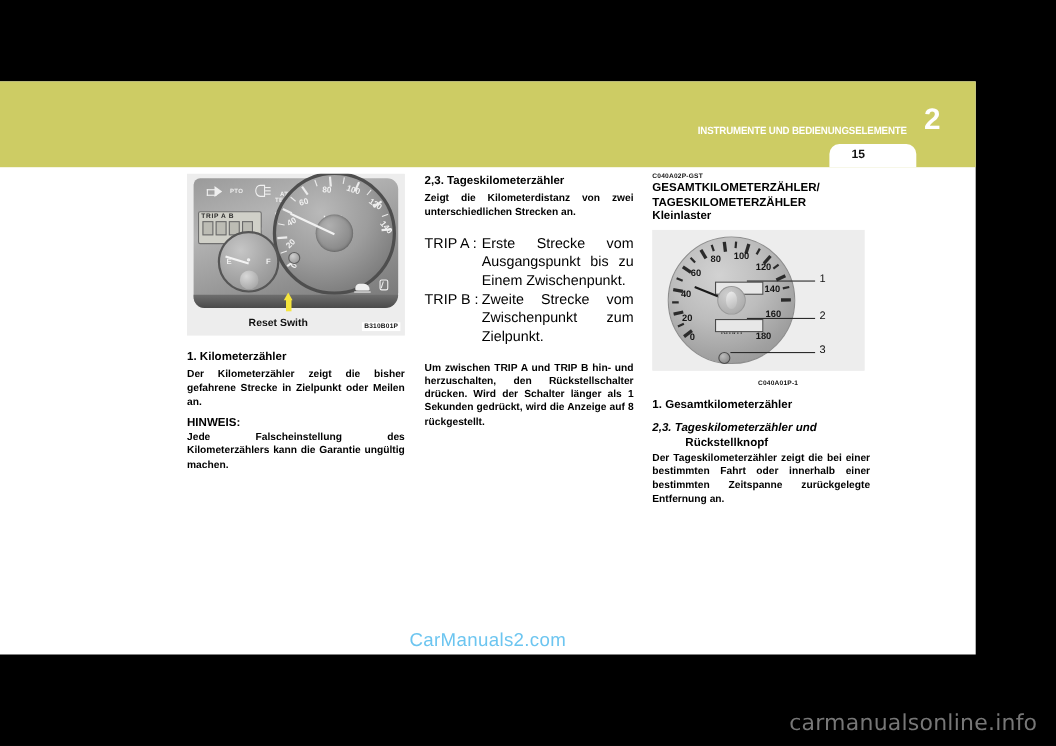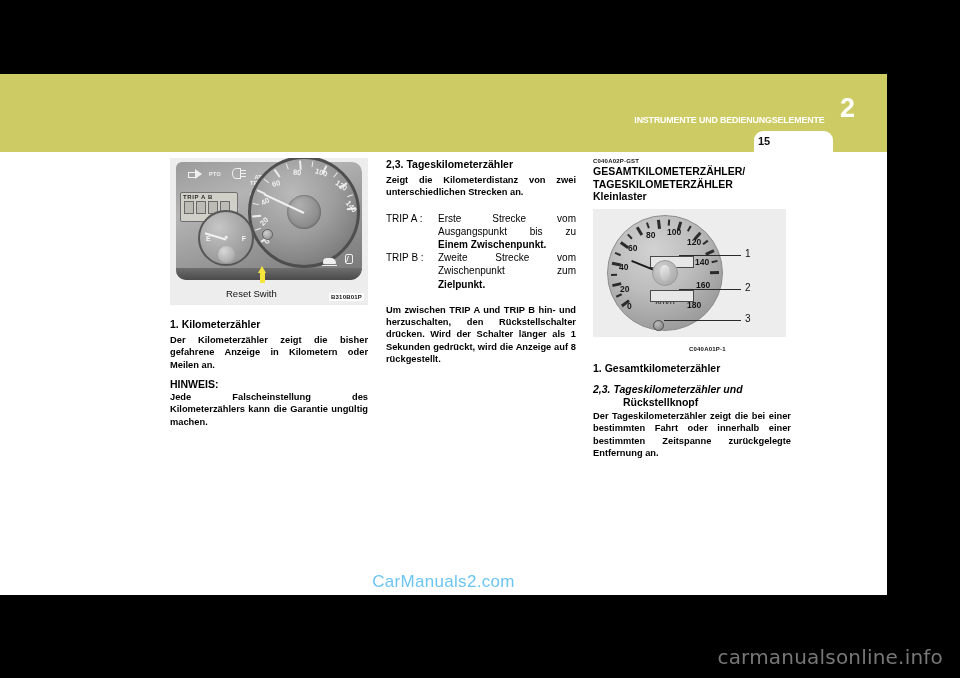--- a/index.html
+++ b/index.html
@@ -39,21 +39,21 @@
     line-height: 1;
   }
   .page-tab {
     position: absolute; right: 54px; top: 57px;
     width: 79px; height: 21px;
     background: #ffffff;
     border-top-left-radius: 9px;
     border-top-right-radius: 9px;
   }
   .page-num {
-    position: absolute; left: 4px; top: 4px;
+    position: absolute; left: 20px; top: 4px;
     font-size: 11px; font-weight: bold; color: #111111;
   }
 
   
   .col { position: absolute; top: 84px; }
   .col-1 { left: 170px; width: 198px; }
   .col-2 { left: 386px; width: 190px; }
   .col-3 { left: 593px; width: 198px; }
 
   .fig {
@@ -87,25 +87,25 @@
   .caption-code {
     font-size: 6px; font-weight: bold; color: #111;
     letter-spacing: 0.2px; margin: 0 0 1px 0;
   }
   .h-caps {
     font-size: 10.5px; font-weight: bold; color: #000;
     line-height: 1.2; margin: 0;
   }
 
   
-  .trip-row { display: flex; font-size: 10px; line-height: 1.32; color:#000; }
+  .trip-row { display: flex; font-size: 13px; line-height: 1.32; color:#000; }
   .trip-lbl { width: 52px; flex: 0 0 52px; white-space: nowrap; }
   .trip-txt { flex: 1; text-align: justify; }
   .trip-txt .j { display: block; text-align: justify; text-align-last: justify; }
-  .trip-txt .last { text-align: center; font-weight: bold; }
+  .trip-txt .last { text-align: center; }
 
   
   .watermark {
     position: absolute; left: 0; top: 498px;
     width: 887px; text-align: center;
     font-size: 17px; color: #6cc5f0; letter-spacing: 0.3px;
   }
   .bottombar {
     position: absolute; right: 17px; bottom: 9px;
     font-size: 20px; color: #777777; letter-spacing: 0.2px;
@@ -225,21 +225,21 @@
     border-left:4.5px solid transparent;border-right:4.5px solid transparent;
     border-bottom:7px solid #f5e53c;
   }
   .resetbtn{
     position:absolute; left:86px; bottom:40px; width:11px;height:11px;border-radius:50%;
     background: radial-gradient(circle at 35% 30%, #cfcfcf, #8d8d8d);
     border:1px solid #5e5e5e;
   }
   .cap-reset{
     position:absolute; left:56px; bottom:6px;
-    font-size:9.5px; font-weight:normal; color:#111;
+    font-size:9.5px; font-weight:bold; color:#111;
   }
 
   
   .g-wrap{ position:absolute; inset:0; background:#ededed; }
   .gauge{
     position:absolute; left:14px; top:6px; width:116px;height:116px;border-radius:50%;
     background: radial-gradient(circle at 40% 30%, #d2d2d2 0%, #bdbdbd 40%, #a0a0a0 72%, #8d8d8d 100%);
     border:1.5px solid #8d8d8d;
   }
   .g-hub{
@@ -401,21 +401,21 @@
             <div class="head"></div>
               <div class="stem"></div>
           </div>
           <div class="cap-reset">Reset Swith</div>
           <div class="figcode" style="right:4px;bottom:4px;">B310B01P</div>
         </div>
       </div>
 
       <div class="gap-m"></div>
       <h3 class="h-bold">1. Kilometerzähler</h3>
-      <p class="body-txt">Der Kilometerzähler zeigt die bisher gefahrene Anzeige in Kilometern oder Meilen an.</p>
+      <p class="body-txt">Der Kilometerzähler zeigt die bisher gefahrene Strecke in Zielpunkt oder Meilen an.</p>
       <div class="gap-s"></div>
       <h4 class="h-bold" style="margin-bottom:0;">HINWEIS:</h4>
       <p class="body-txt bold">Jede Falscheinstellung des Kilometerzählers kann die Garantie ungültig machen.</p>
     </div>
 
     <div class="col col-2">
       <h3 class="h-bold">2,3.  Tageskilometerzähler</h3>
       <p class="body-txt">Zeigt die Kilometerdistanz von zwei unterschiedlichen Strecken an.</p>
 
       <div class="gap-m"></div>

